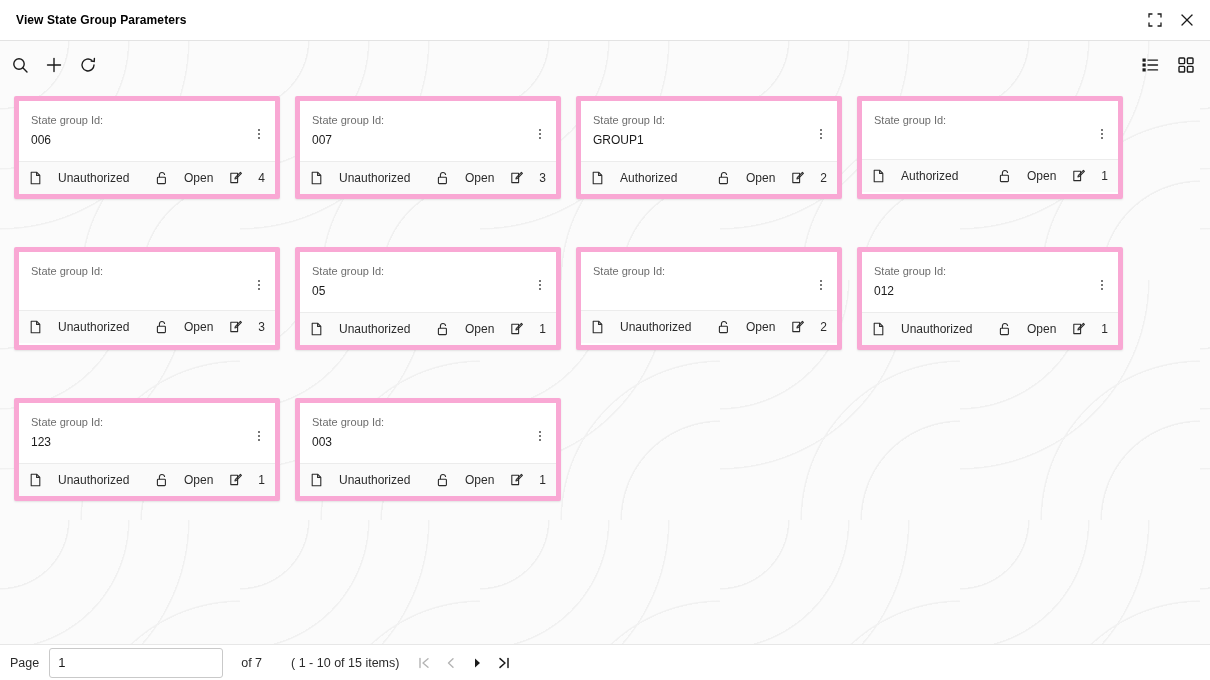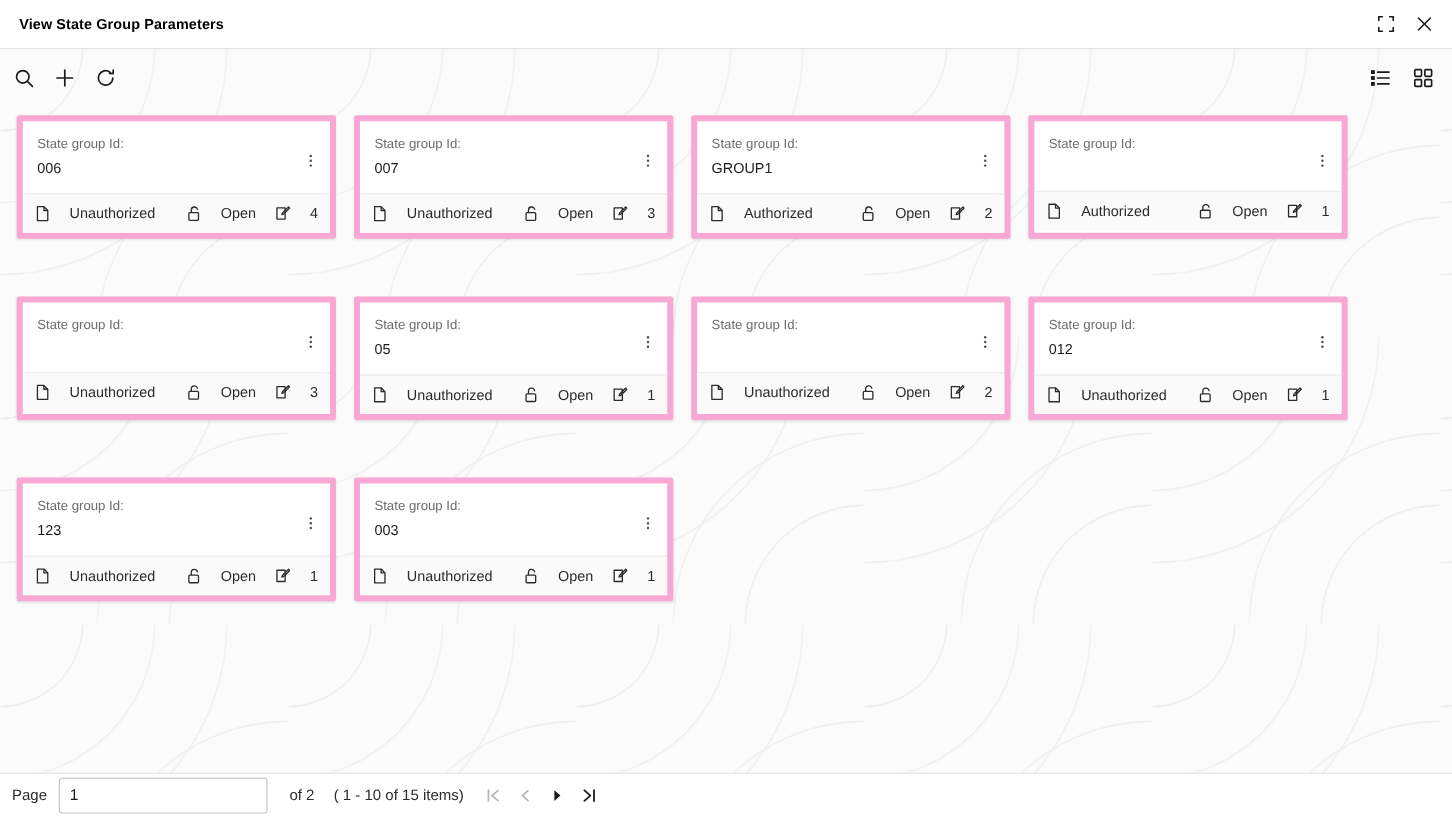--- a/index.html
+++ b/index.html
@@ -173,21 +173,21 @@
     border: 1px solid #c9c9c9;
     border-radius: 3px;
     padding: 0 8px;
     font-size: 13px;
     font-family: "Liberation Sans", sans-serif;
     color: #1b1b1b;
     background: #fff;
     outline: none;
   }
   .of-total { margin-left: 18px; }
-  .range { margin-left: 16px; }
+  .range { margin-left: 29px; }
   .pager { margin-left: 18px; display: flex; align-items: center; gap: 14px; }
   .pager .nav { cursor: pointer; display: inline-flex; align-items: center; color: #1b1b1b; }
   .pager .nav.disabled { color: #b4b4b4; }
   svg { display: block; }
 </style>
 </head>
 <body>
 
 <div class="app">
   <div class="bg-pattern"></div>
@@ -672,21 +672,21 @@
           <span>1</span>
         </span>
       </div>
     </div>
 
   </div>
 
   <div class="footer">
     <span class="page-label">Page</span>
     <input class="page-input" type="text" value="1" style="">
-    <span class="of-total">of 2</span>
+    <span class="of-total">of 7</span>
     <span class="range">( 1 - 10 of 15 items)</span>
     <span class="pager">
       <span class="nav disabled">
         <svg width="14" height="14" viewBox="0 0 14 14" fill="none" stroke="currentColor" stroke-width="1.4" stroke-linecap="round" stroke-linejoin="round">
           <path d="M3 2.5 V11.5"></path>
             <path d="M11 2.8 L6 7 L11 11.2"></path>
         </svg>
       </span>
       <span class="nav disabled">
         <svg width="12" height="14" viewBox="0 0 12 14" fill="none" stroke="currentColor" stroke-width="1.4" stroke-linecap="round" stroke-linejoin="round">

